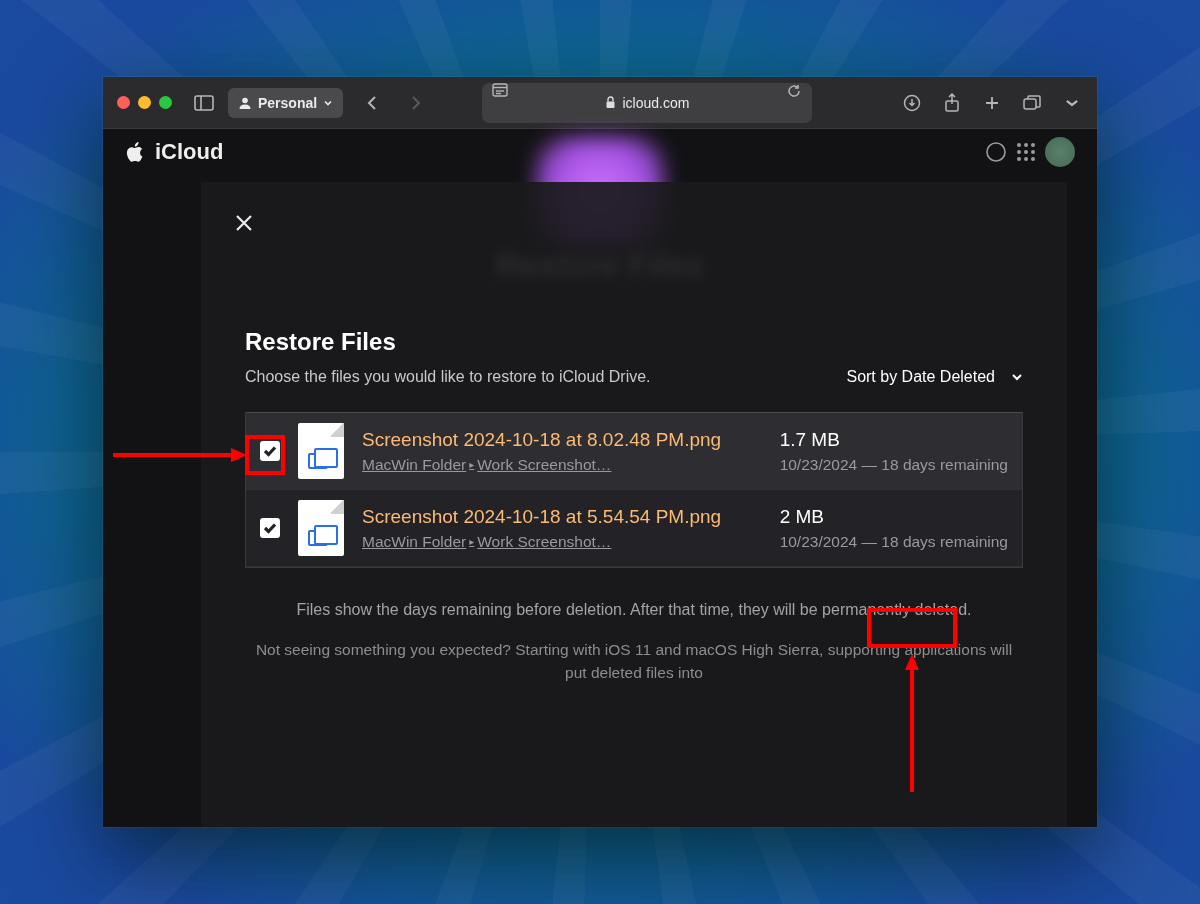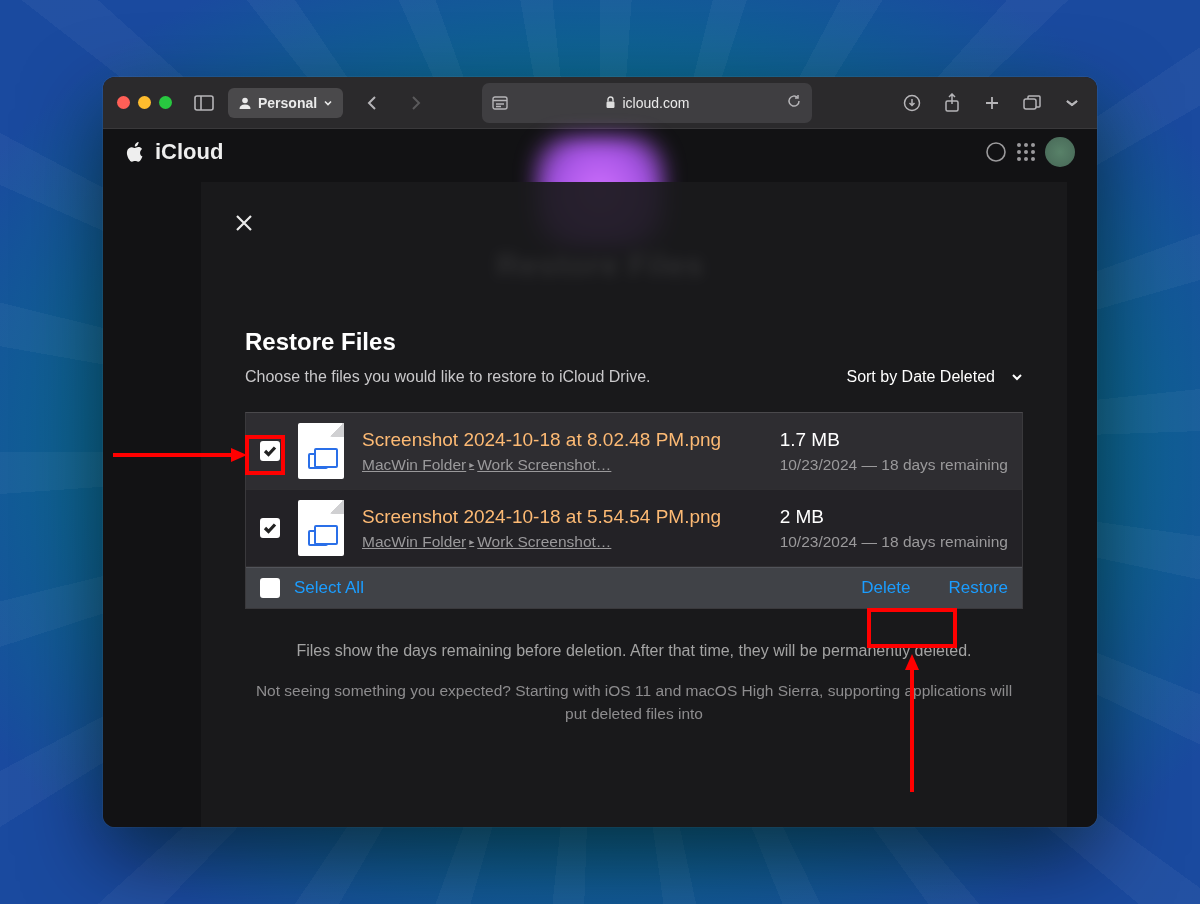--- a/index.html
+++ b/index.html
@@ -11,41 +11,41 @@
       display: flex; align-items: center; justify-content: center;
       position: relative;
     }
     .rays { position:absolute; inset:0; background:
       repeating-conic-gradient(from 0deg at 50% 50%, rgba(255,255,255,0.04) 0deg 4deg, transparent 4deg 14deg);
       pointer-events:none;
     }
     .window {
       width: 994px; height: 750px;
       background: #1b1b1d;
-      border-radius: 12px;
+      border-radius: 0;
       box-shadow: 0 30px 80px rgba(0,0,0,0.55), 0 0 0 1px rgba(255,255,255,0.06);
       overflow: hidden;
       position: relative;
     }
     .titlebar {
       height: 52px; background: #2b2a2c;
       display:flex; align-items:center; padding: 0 14px; gap:14px;
       border-bottom:1px solid #3a393b;
     }
     .traffic { display:flex; gap:8px; }
     .dot { width:13px; height:13px; border-radius:50%; }
     .red{background:#ff5f57;} .yellow{background:#febc2e;} .green{background:#28c840;}
     .tbtn { color:#b6b5b8; display:flex; align-items:center; justify-content:center; height:30px; border-radius:6px; }
     .profile-btn { background:#4a494b; padding:0 10px; gap:6px; color:#eaeaea; font-size:14px; font-weight:600;}
     .navbtn { width:30px; font-size:18px; color:#7a797b;}
     .navbtn.dim { color:#5a595b;}
     .urlbar {
       flex:1; max-width:330px; margin:0 auto;
       height:40px; background:#3f3e41; border-radius:7px;
-      display:flex; align-items:center; justify-content:center; gap:8px;
+      display:flex; justify-content:center; gap:8px;
       position:relative;
     }
     .urlbar .icons-left { position:absolute; left:10px; display:flex; gap:6px; color:#b6b5b8;}
     .urlbar .refresh { position:absolute; right:10px; color:#b6b5b8;}
     .urltext { color:#eaeaea; font-size:14px; display:flex; align-items:center; gap:6px;}
     .right-icons { display:flex; gap:18px; margin-left:auto; color:#b6b5b8;}
     .right-icons .ic { width:22px; display:flex; align-items:center; justify-content:center;}
     .icloud-header {
       position:absolute; top:52px; left:0; right:0; height:46px;
       display:flex; align-items:center; padding:0 22px; gap:10px;
@@ -326,27 +326,20 @@
           </div>
         </div>
         <div class="right-col">
           <div class="fsize">2 MB</div>
           <div class="fdate">
             <span>10/23/2024</span> — <span>18 days remaining</span>
           </div>
         </div>
       </div>
 
-      <div class="toolbar">
-        <div class="tool-chk"></div>
-        <div class="tool-link">Select All</div>
-        <div class="tool-spacer"></div>
-        <div class="tool-link">Delete</div>
-        <div class="tool-link" style="margin-left:24px;">Restore</div>
-      </div>
     </div>
 
     <div class="footer-text">Files show the days remaining before deletion. After that time, they will be permanently deleted.</div>
     <div class="footer-text2">Not seeing something you expected? Starting with iOS 11 and macOS High Sierra, supporting applications will put deleted files into</div>
 
     <div class="bottom-clip">
       <span>1 Archive</span>
       <span>No Archives</span>
     </div>
   </div>

